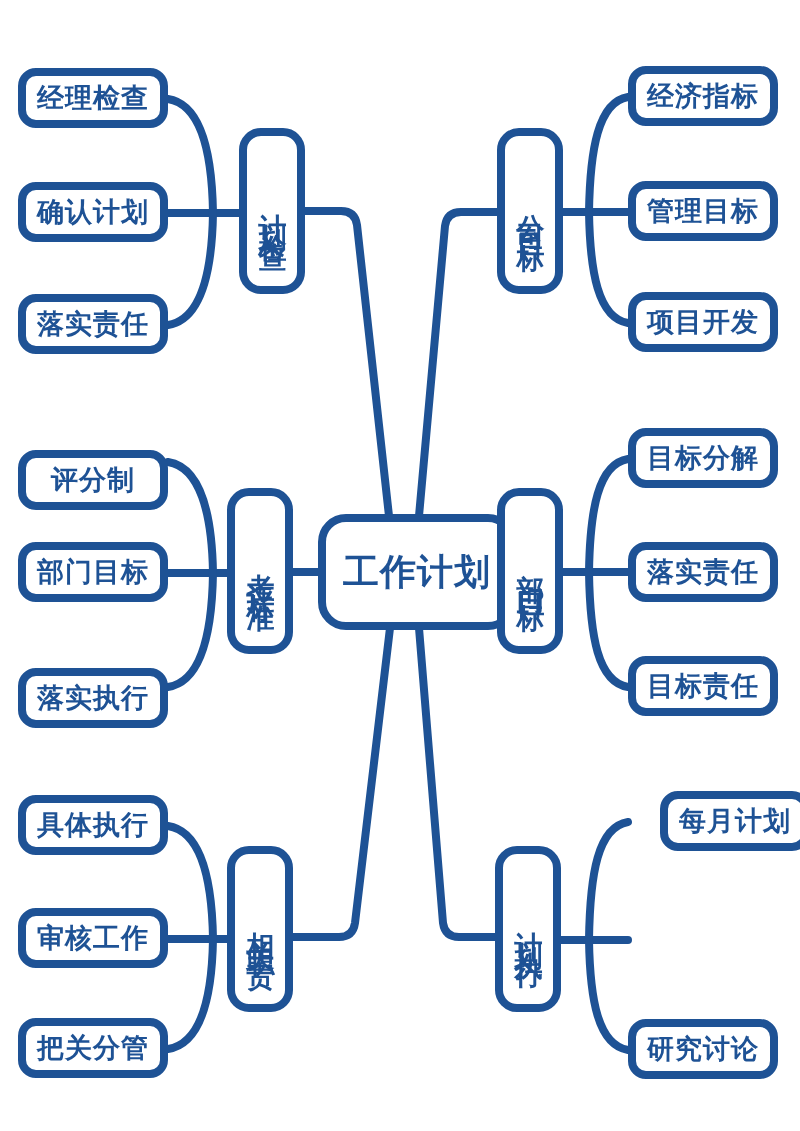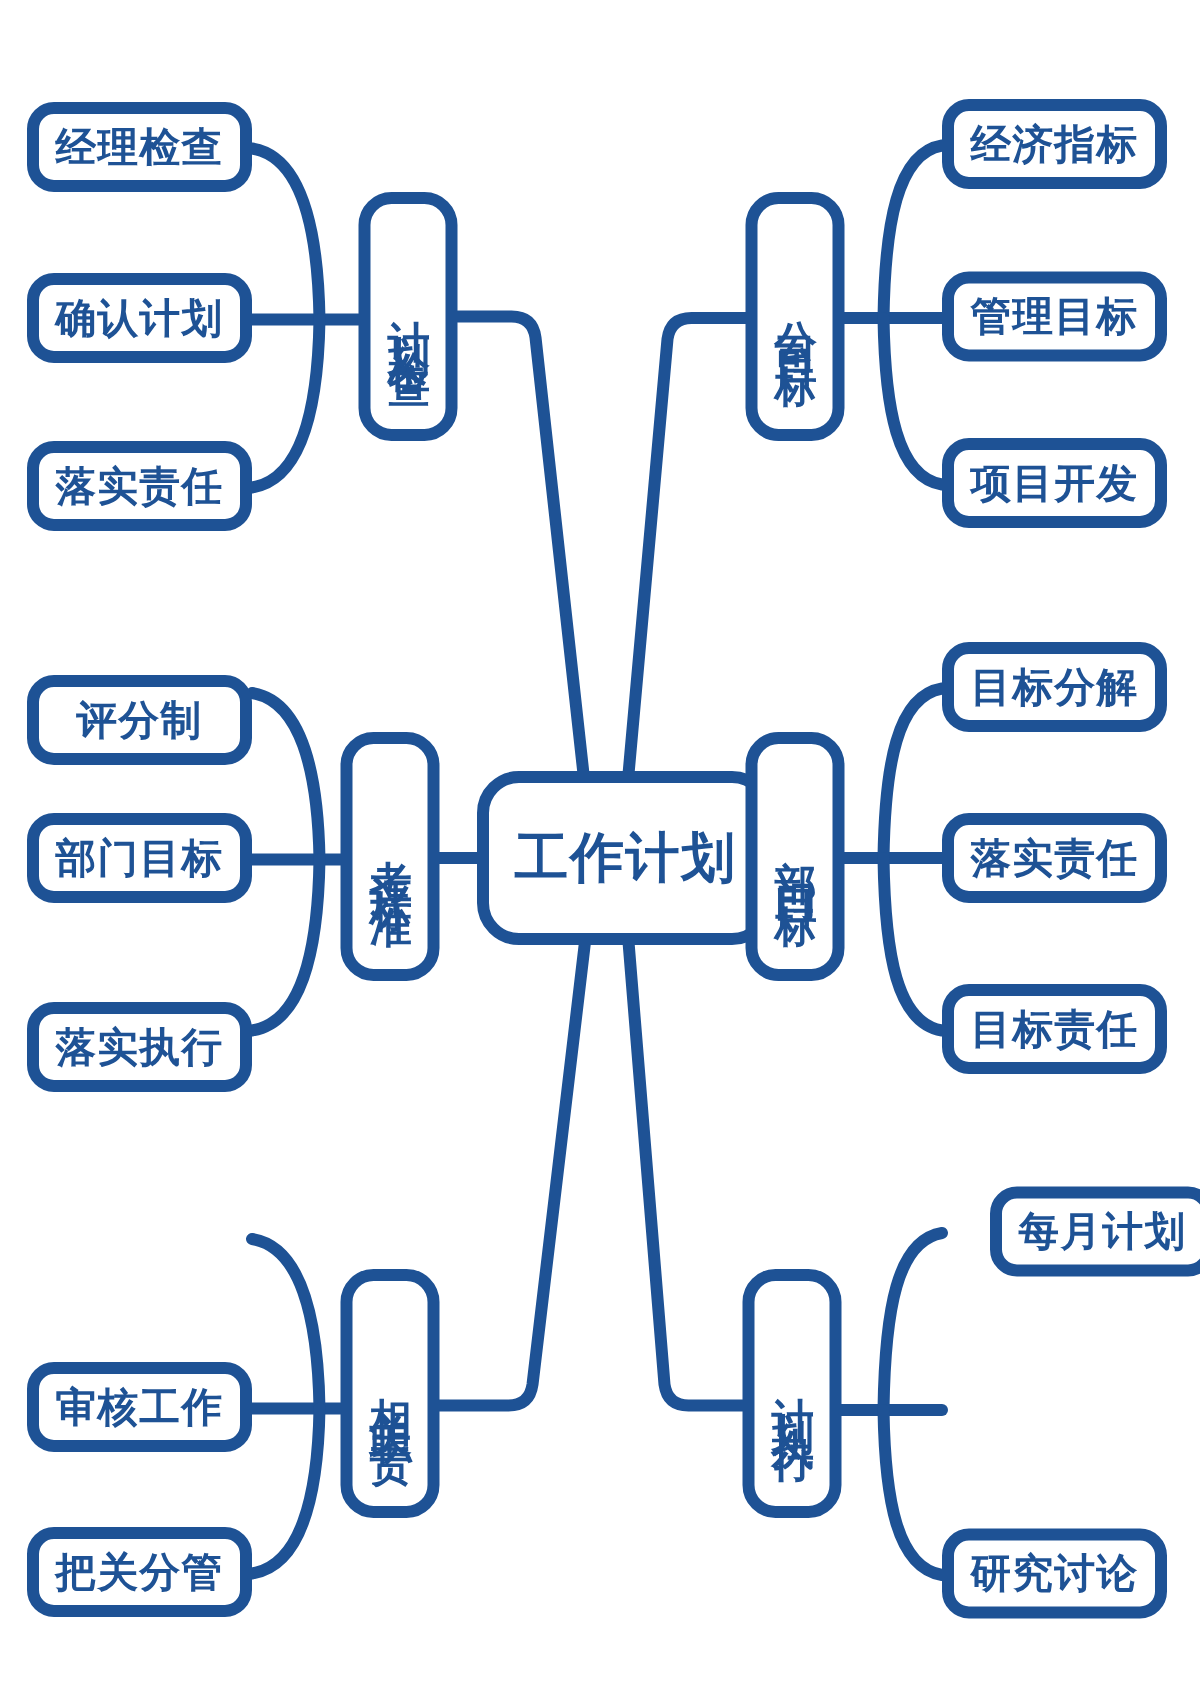--- a/index.html
+++ b/index.html
@@ -140,20 +140,21 @@
   <div class="node branch" style="left:497px; top:488px;">
     <span class="vtext">部门目标</span>
   </div>
   <div class="node child" style="left:628px; top:428px;">目标分解</div>
   <div class="node child" style="left:628px; top:542px;">落实责任</div>
   <div class="node child" style="left:628px; top:656px;">目标责任</div>
 
   <div class="node branch" style="left:227px; top:846px;">
     <span class="vtext">相关职责</span>
   </div>
+  <div class="node child" style="left:18px; top:795px;">具体执行</div>
   <div class="node child" style="left:18px; top:908px;">审核工作</div>
   <div class="node child" style="left:18px; top:1018px;">把关分管</div>
 
   <div class="node branch" style="left:495px; top:846px;">
     <span class="vtext">计划执行</span>
   </div>
   <div class="node child" style="left:660px; top:791px;">每月计划</div>
   <div class="node child" style="left:628px; top:1019px;">研究讨论</div>
 
 </div>

